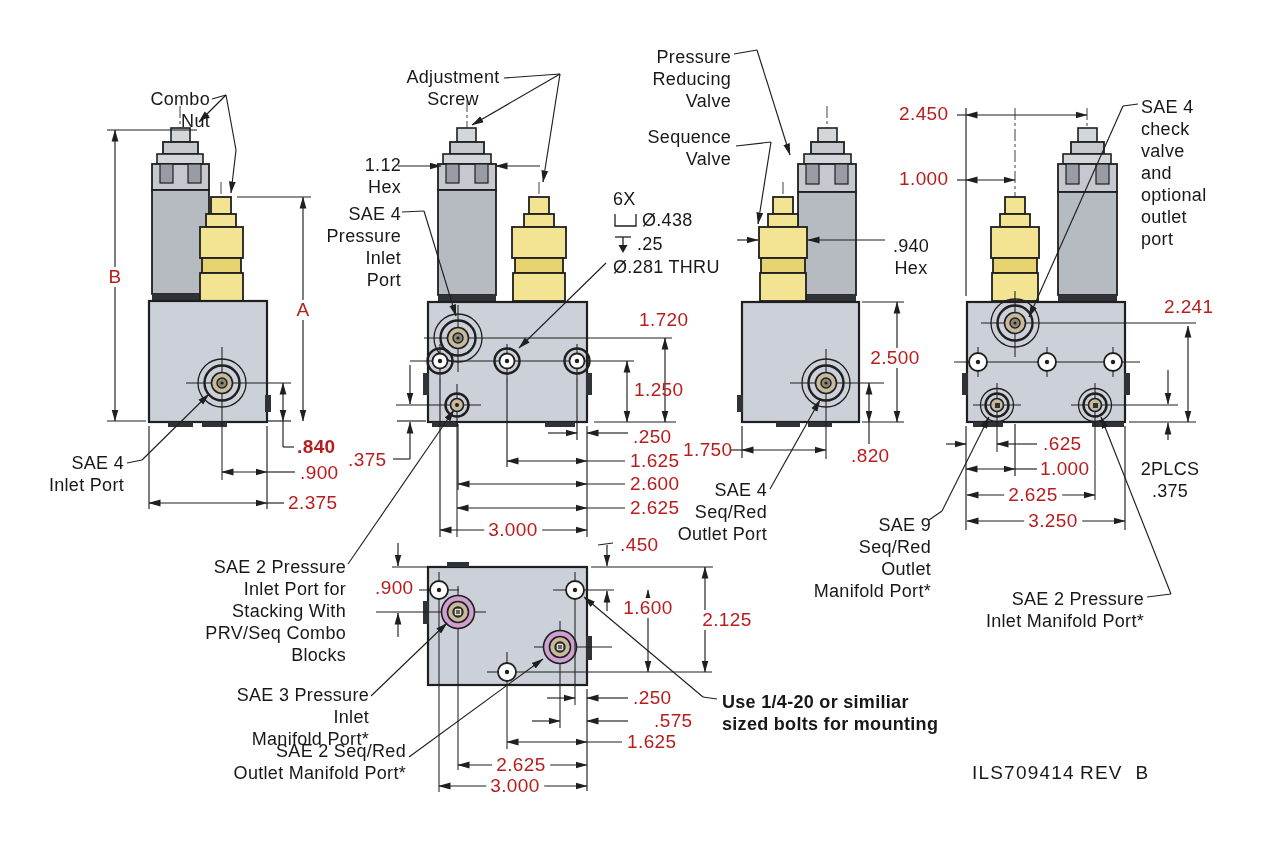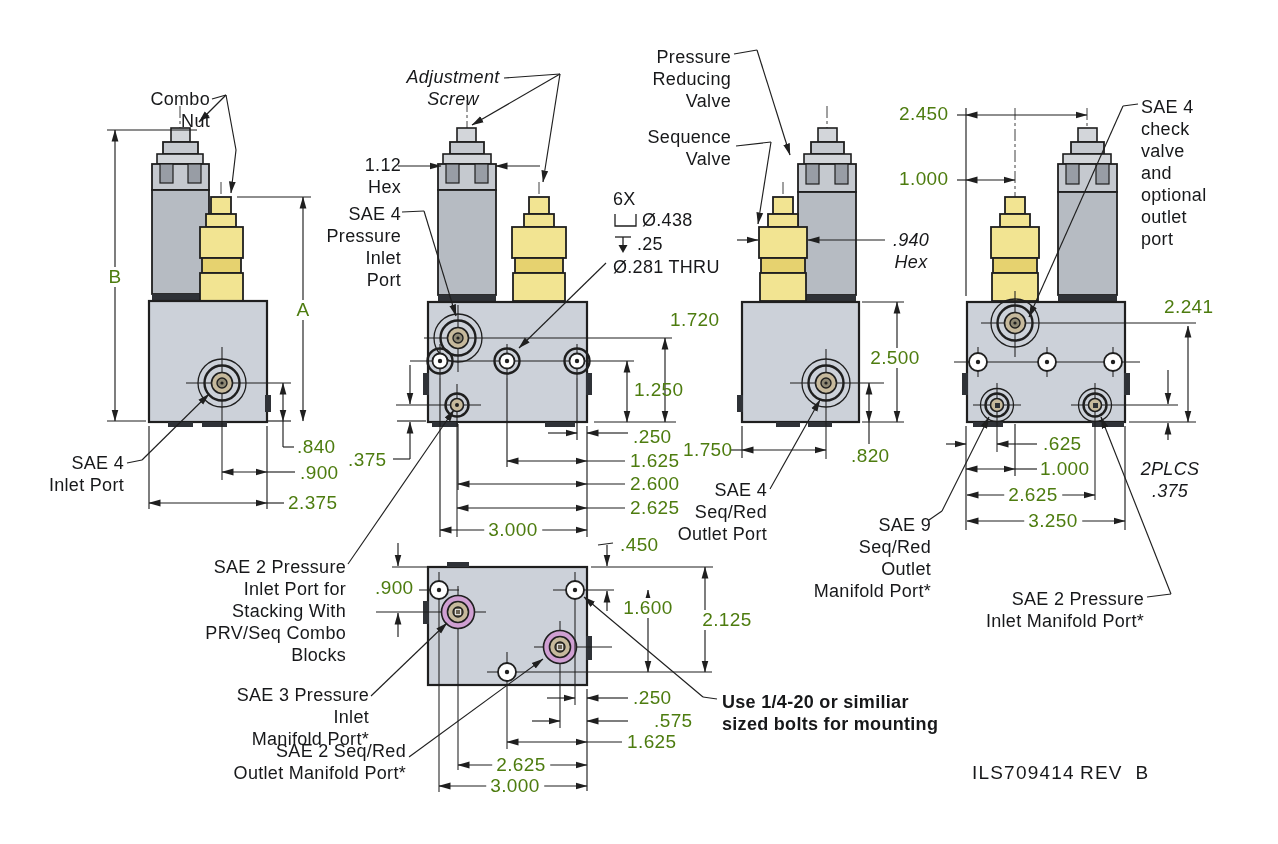--- a/index.html
+++ b/index.html
@@ -1,22 +1,22 @@
 <!DOCTYPE html>
 <html><head>
 <meta charset="utf-8">
 <style>
   html,body{margin:0;padding:0;background:#fff;}
   #stage{position:relative;width:1278px;height:844px;background:#ffffff;overflow:hidden;
          font-family:"Liberation Sans",sans-serif;color:#17181a;}
   #stage svg{position:absolute;left:0;top:0;}
   .lbl{position:absolute;font-size:18px;line-height:22px;white-space:pre-line;letter-spacing:.3px;color:#17181a;}
-  .dv{position:absolute;font-size:19px;line-height:20px;white-space:pre-line;letter-spacing:.4px;color:#4d7c0f;}
+  .dv{position:absolute;font-size:19px;line-height:20px;white-space:pre-line;letter-spacing:.4px;color:#b91c1c;}
   .r{text-align:right;}
-  .c{text-align:center;font-style:italic;}
+  .c{text-align:center;}
   .bg{background:#fff;padding:0 4px;transform:translateX(-50%);}
   .pre{white-space:pre;margin-top:10px;}
   .doc{font-size:19px;letter-spacing:1.2px;}
   
   .k{stroke:#1f1f1f;stroke-width:1.3;fill:none;}
   .k2{stroke:#1f1f1f;stroke-width:2.4;fill:none;}
   .thin{stroke-width:1.05;}
   .dim{stroke:#1f1f1f;stroke-width:1.15;fill:none;}
   .cl{stroke:#2a2a2a;stroke-width:.9;stroke-dasharray:12 3 3 3;fill:none;}
   .blk{fill:#ccd1d9;stroke:#1f1f1f;stroke-width:2.2;}
@@ -409,21 +409,21 @@
 <div class="lbl r" style="left:351px;top:154px;width:50px;">1.12
 Hex</div>
 <div class="lbl r" style="left:321px;top:203px;width:80px;">SAE 4
 Pressure
 Inlet
 Port</div>
 <div class="lbl" style="left:613px;top:188px;">6X</div>
 <div class="lbl" style="left:642px;top:209px;">Ø.438</div>
 <div class="lbl" style="left:637px;top:233px;">.25</div>
 <div class="lbl" style="left:613px;top:256px;">Ø.281 THRU</div>
-<div class="lbl c" style="left:886px;top:229px;width:50px;">.940
+<div class="lbl c" style="left:886px;top:235px;width:50px;">.940
 Hex</div>
 <div class="lbl" style="left:1141px;top:96px;width:85px;">SAE 4
 check
 valve
 and
 optional
 outlet
 port</div>
 <div class="lbl r" style="left:44px;top:452px;width:80px;">SAE 4
 Inlet Port</div>
@@ -445,24 +445,24 @@
 Outlet Manifold Port*</div>
 <div class="lbl" style="left:722px;top:691px;width:230px;font-weight:bold;">Use 1/4-20 or similiar
 sized bolts for mounting</div>
 <div class="lbl c" style="left:1138px;top:458px;width:64px;">2PLCS
 .375</div>
 <div class="lbl doc pre" style="left:972px;top:752px;">ILS709414</div>
 <div class="lbl doc pre" style="left:1080px;top:752px;">REV  B</div>
 
 <div class="dv bg" style="left:115px;top:267px;">B</div>
 <div class="dv bg" style="left:303px;top:300px;">A</div>
-<div class="dv" style="left:297px;top:437px;">.840</div>
+<div class="dv" style="left:297px;top:437px;font-weight:bold;">.840</div>
 <div class="dv" style="left:300px;top:463px;">.900</div>
 <div class="dv" style="left:288px;top:493px;">2.375</div>
-<div class="dv" style="left:639px;top:310px;margin-left:31px;">1.720</div>
+<div class="dv" style="left:639px;top:310px;">1.720</div>
 <div class="dv" style="left:634px;top:380px;">1.250</div>
 <div class="dv" style="left:633px;top:427px;">.250</div>
 <div class="dv" style="left:630px;top:451px;">1.625</div>
 <div class="dv" style="left:630px;top:474px;">2.600</div>
 <div class="dv" style="left:630px;top:498px;">2.625</div>
 <div class="dv bg" style="left:513px;top:520px;">3.000</div>
 <div class="dv" style="left:348px;top:450px;">.375</div>
 <div class="dv bg" style="left:895px;top:348px;">2.500</div>
 <div class="dv" style="left:683px;top:440px;">1.750</div>
 <div class="dv" style="left:851px;top:446px;">.820</div>

